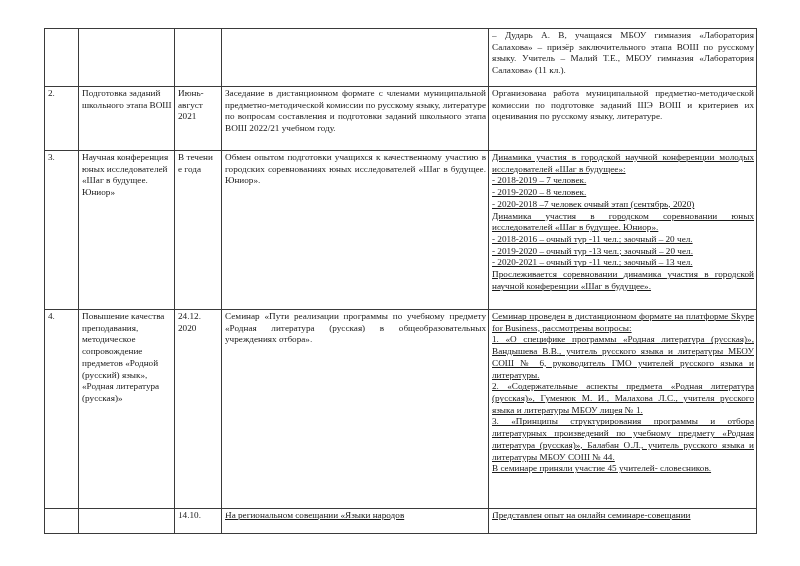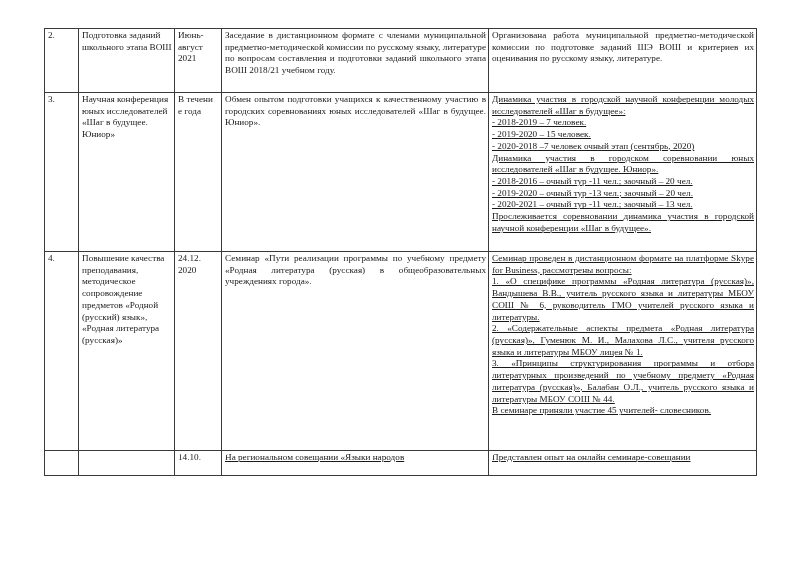--- a/index.html
+++ b/index.html
@@ -63,52 +63,59 @@
   <table class="doc-table">
     <colgroup>
       <col class="c-num">
         <col class="c-name">
         <col class="c-date">
         <col class="c-act">
         <col class="c-res">
     </colgroup>
     <tbody>
 
+      <tr class="r-cont">
+        <td class="center-num"></td>
+        <td></td>
+        <td></td>
+        <td class="just"></td>
+        <td class="just">– Дударь А. В, учащаяся МБОУ гимназия «Лаборатория Салахова» – призёр заключительного этапа ВОШ по русскому языку. Учитель – Малий Т.Е., МБОУ гимназия «Лаборатория Салахова» (11 кл.).</td>
+      </tr>
 
       <tr class="r-2">
         <td class="center-num">2.</td>
         <td>Подготовка заданий школьного этапа ВОШ</td>
         <td>Июнь-август 2021</td>
-        <td class="just">Заседание в дистанционном формате с членами муниципальной предметно-методической комиссии по русскому языку, литературе по вопросам составления и подготовки заданий школьного этапа  ВОШ 2018/21 учебном году.</td>
+        <td class="just">Заседание в дистанционном формате с членами муниципальной предметно-методической комиссии по русскому языку, литературе по вопросам составления и подготовки заданий школьного этапа  ВОШ 2022/21 учебном году.</td>
         <td class="just">Организована работа муниципальной предметно-методической комиссии по подготовке заданий ШЭ ВОШ и критериев их оценивания по русскому языку, литературе.</td>
       </tr>
 
       <tr class="r-3">
         <td class="center-num">3.</td>
         <td>Научная конференция юных исследователей «Шаг в будущее. Юниор»</td>
         <td>В течени е года</td>
         <td class="just">Обмен опытом подготовки учащихся к качественному участию в городских соревнованиях юных исследователей «Шаг в будущее. Юниор».</td>
         <td class="just">
             <p class="l">Динамика участия в городской научной конференции молодых исследователей «Шаг в будущее»:</p>
             <p class="l">- 2018-2019 – 7 человек.</p>
-            <p class="l">- 2019-2020 – 15 человек.</p>
+            <p class="l">- 2019-2020 – 8 человек.</p>
             <p class="l">- 2020-2018 –7 человек очный этап (сентябрь, 2020)</p>
             <p class="l">Динамика участия в городском соревновании юных исследователей «Шаг в будущее. Юниор».</p>
             <p class="l">- 2018-2016 – очный тур -11 чел.; заочный – 20 чел.</p>
             <p class="l">- 2019-2020 – очный тур -13 чел.; заочный – 20 чел.</p>
             <p class="l">- 2020-2021 – очный тур -11 чел.; заочный – 13 чел.</p>
             <p class="l">Прослеживается соревновании динамика участия в городской научной конференции «Шаг в будущее».</p>
           </td>
       </tr>
 
       <tr class="r-4">
         <td class="center-num">4.</td>
         <td>Повышение качества преподавания, методическое сопровождение предметов «Родной (русский) язык», «Родная литература (русская)»</td>
         <td>24.12. 2020</td>
-        <td class="just">Семинар «Пути реализации программы по учебному предмету «Родная  литература (русская) в общеобразовательных учреждениях города».</td>
+        <td class="just">Семинар «Пути реализации программы по учебному предмету «Родная  литература (русская) в общеобразовательных учреждениях отбора».</td>
         <td class="just">
             <p class="l">Семинар проведен в дистанционном формате на платформе Skype for Business, рассмотрены вопросы:</p>
             <p class="l">1. «О специфике программы «Родная литература (русская)», Вандышева В.В., учитель русского языка и литературы МБОУ СОШ № 6, руководитель ГМО учителей русского языка и литературы.</p>
             <p class="l">2. «Содержательные аспекты предмета «Родная литература (русская)», Гуменюк М. И., Малахова Л.С., учителя русского языка и литературы МБОУ  лицея № 1.</p>
             <p class="l">3. «Принципы структурирования программы и отбора литературных произведений по учебному предмету «Родная литература (русская)», Балабан О.Л., учитель русского языка и литературы МБОУ СОШ № 44.</p>
             <p class="l">В семинаре приняли участие 45 учителей- словесников.</p>
           </td>
       </tr>
 
       <tr class="r-5">

